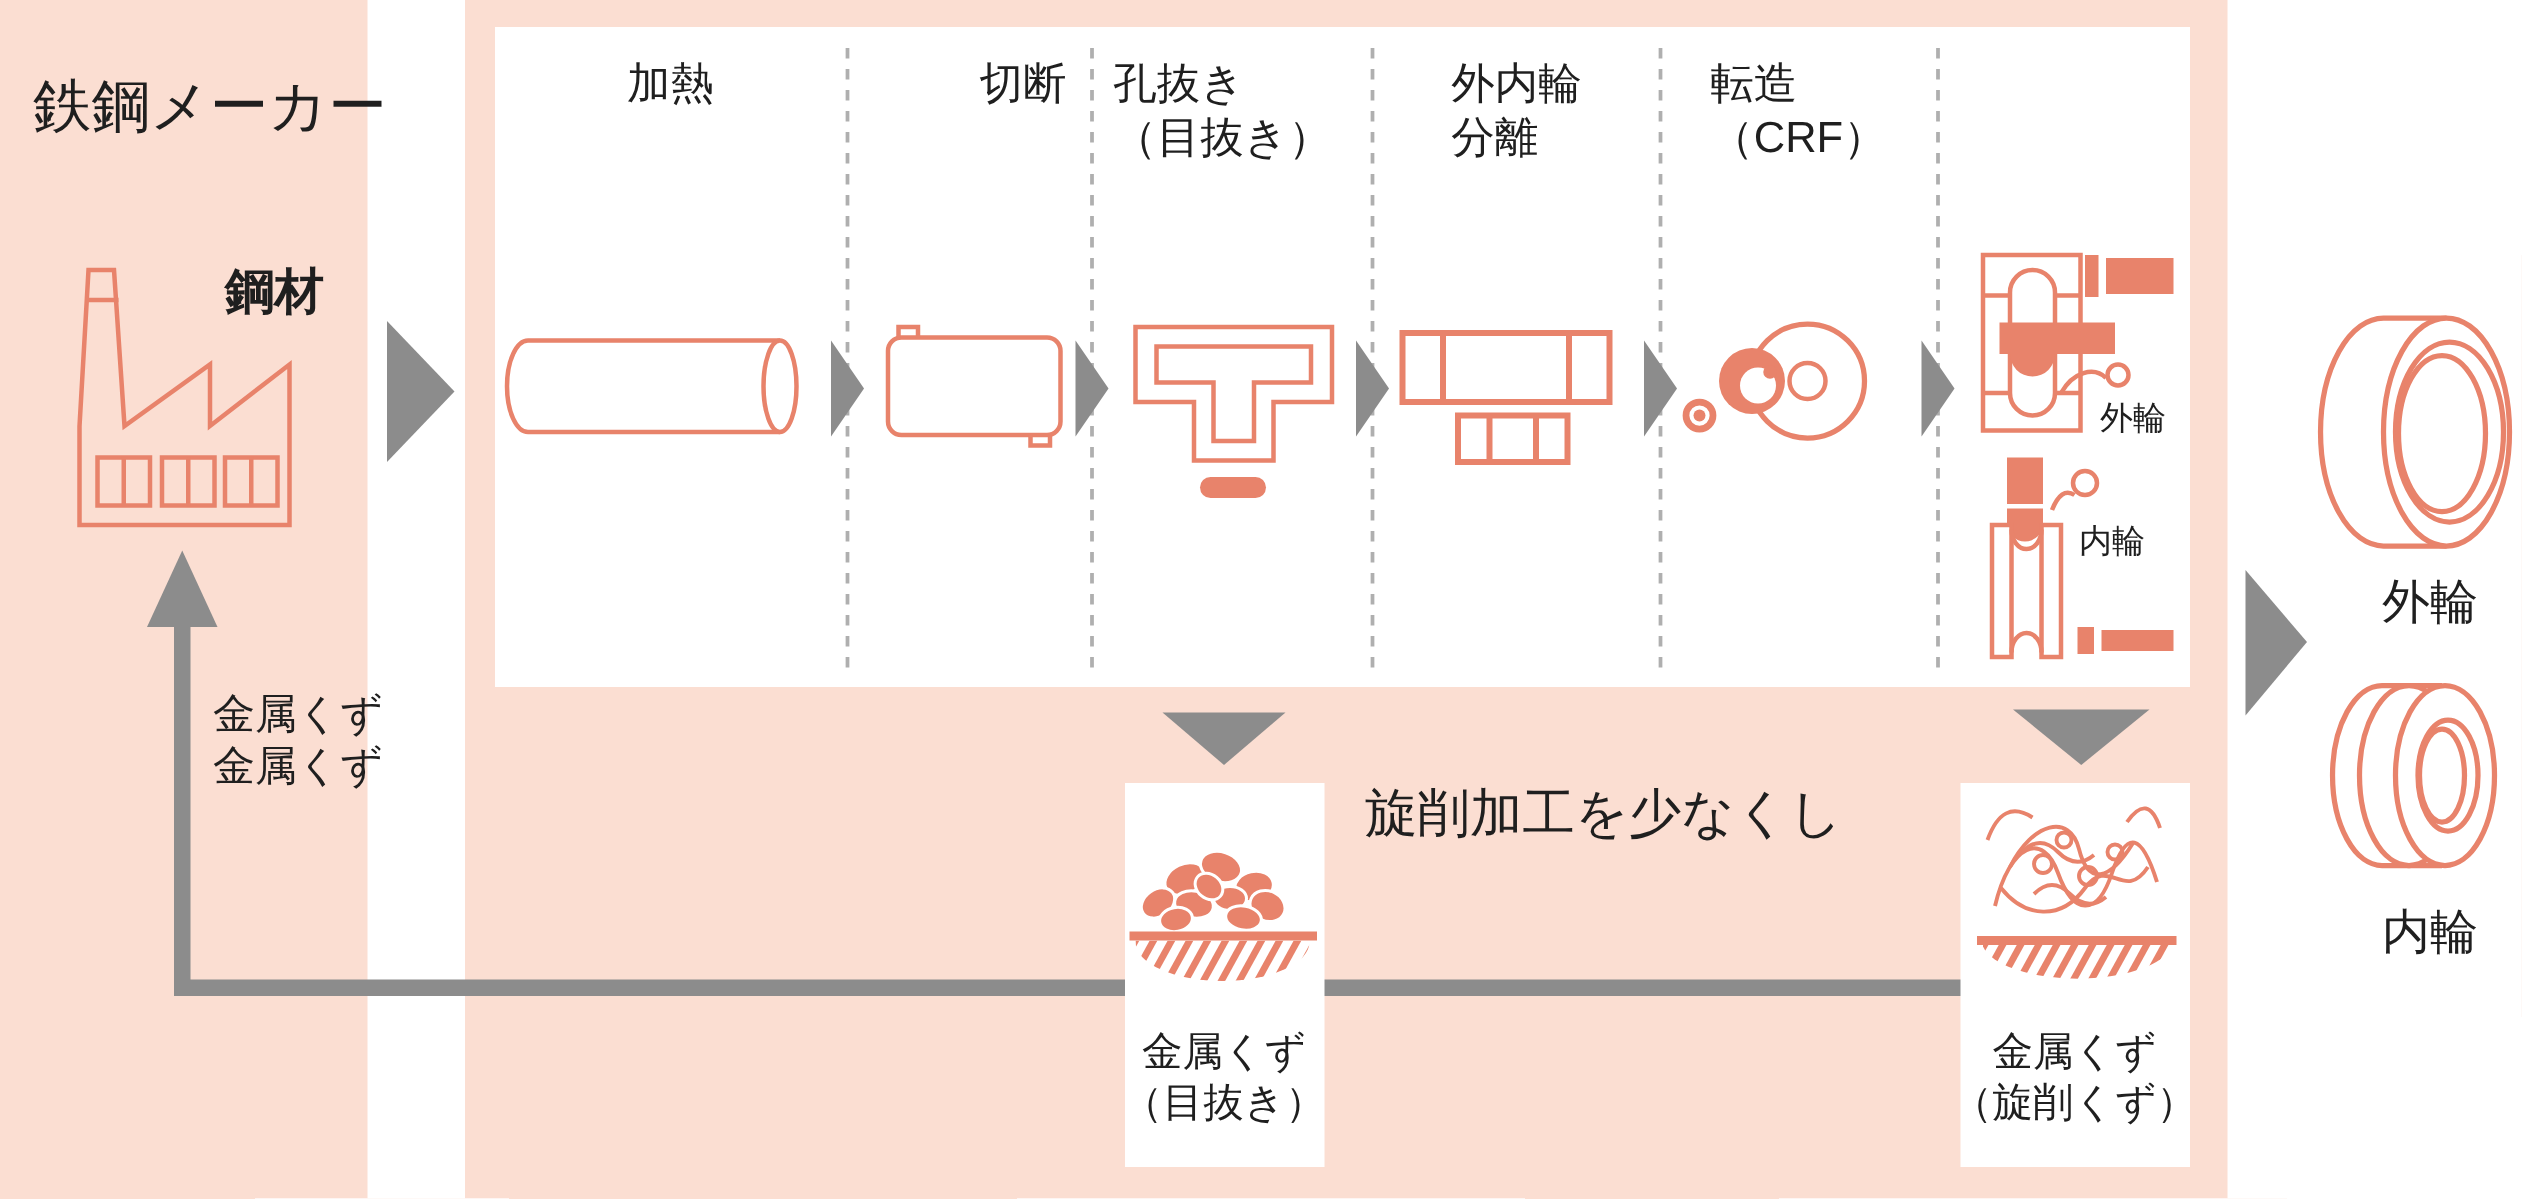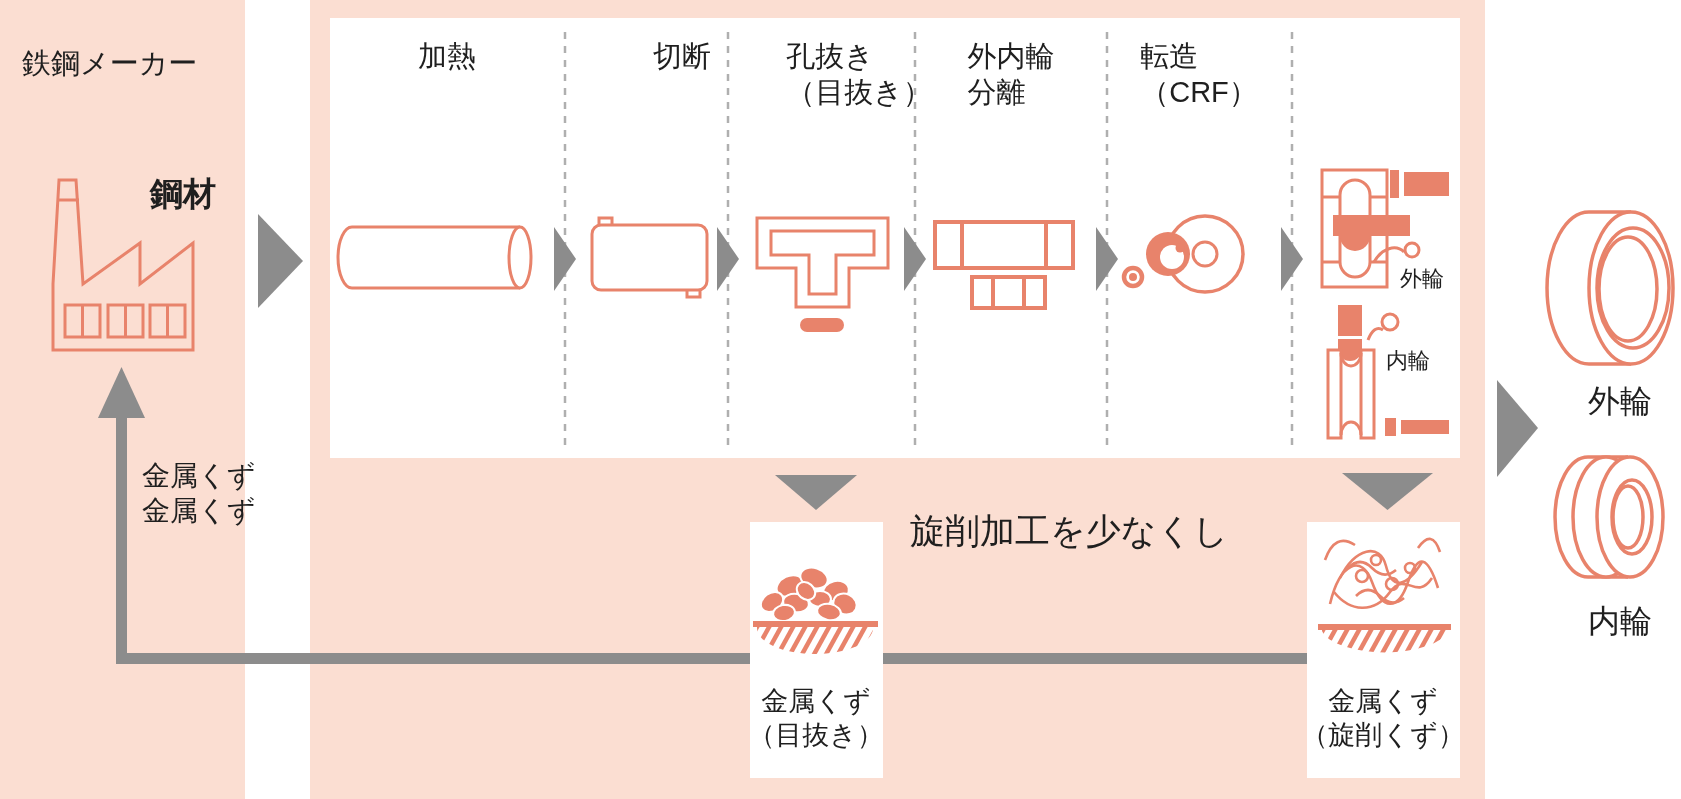--- a/index.html
+++ b/index.html
@@ -9,28 +9,28 @@
   .panel.left{left:0;width:245px;}
   .panel.main{left:310px;width:1175px;}
   .whitebox{position:absolute;background:#ffffff;}
   #process-box{left:330px;top:18px;width:1130px;height:440px;z-index:1;}
   .scrapbox{z-index:3;}
   #scrap-box-1{left:750px;top:522px;width:133px;height:256px;}
   #scrap-box-2{left:1307px;top:522px;width:153px;height:256px;}
   svg.layer{position:absolute;left:0;top:0;z-index:4;pointer-events:none;}
   svg.layer.under{z-index:2;}
   .txt{position:absolute;z-index:5;white-space:nowrap;}
-  .title{left:22px;top:44px;font-size:29px;}
+  .title{left:22px;top:44px;font-size:39px;}
   .material{left:150px;top:172px;font-size:33px;font-weight:bold;}
   .recycle{left:142px;top:458px;font-size:28px;line-height:35px;}
   .step-label{top:38px;font-size:29px;line-height:36px;transform:translateX(-50%);}
   .sub-label{font-size:22px;}
   .out-label{font-size:32px;transform:translateX(-50%);}
   .scrap-label{top:684px;font-size:27px;line-height:34px;text-align:center;transform:translateX(-50%);}
-  .note{left:910px;top:508px;font-size:35px;line-height:46px;}
+  .note{left:910px;top:520px;font-size:35px;line-height:46px;}
 </style>
 </head>
 <body>
 
 <div class="canvas">
 
   <div class="panel left"></div>
   <div class="panel main"></div>
   <div class="whitebox" id="process-box"></div>
 
@@ -235,21 +235,21 @@
     <div>金属くず</div>
     <div>金属くず</div>
   </div>
 
   <div class="txt step-label" style="left:447px;">
     <div>加熱</div>
   </div>
   <div class="txt step-label" style="left:646px;margin-left:36px;">
     <div>切断</div>
   </div>
-  <div class="txt step-label" style="left:859px;">
+  <div class="txt step-label" style="left:815px;">
     <div>孔抜き</div>
     <div>（目抜き）</div>
   </div>
   <div class="txt step-label" style="left:1199px;">
     <div>転造</div>
     <div>（CRF）</div>
   </div>
   <div class="txt step-label" style="left:1011px;">
     <div>外内輪</div>
     <div>分離</div>

